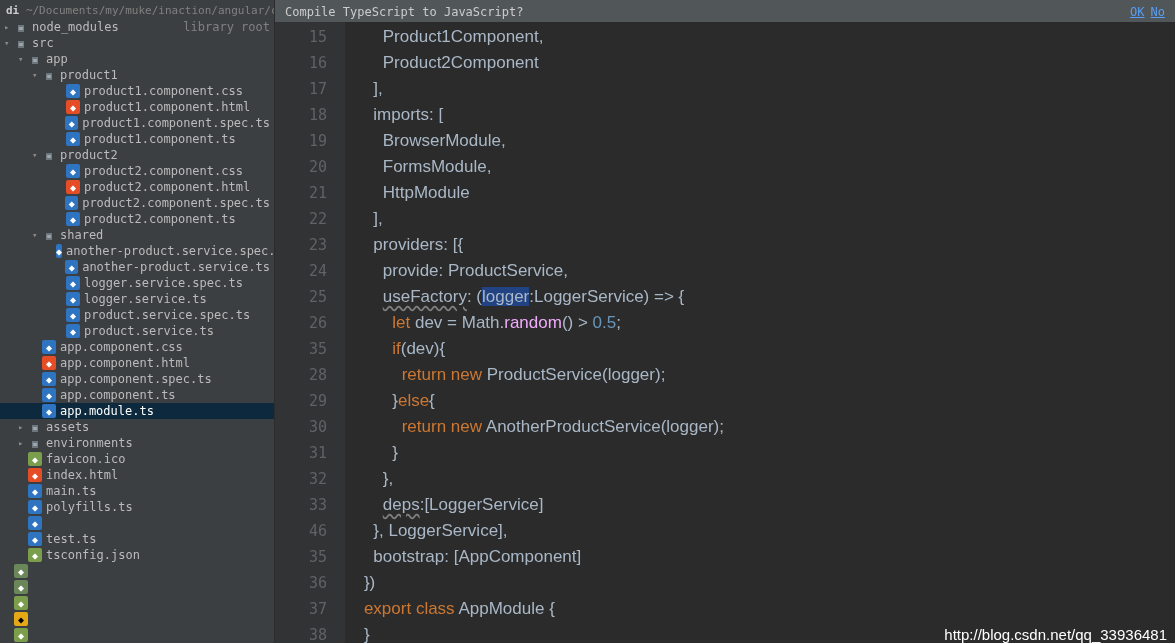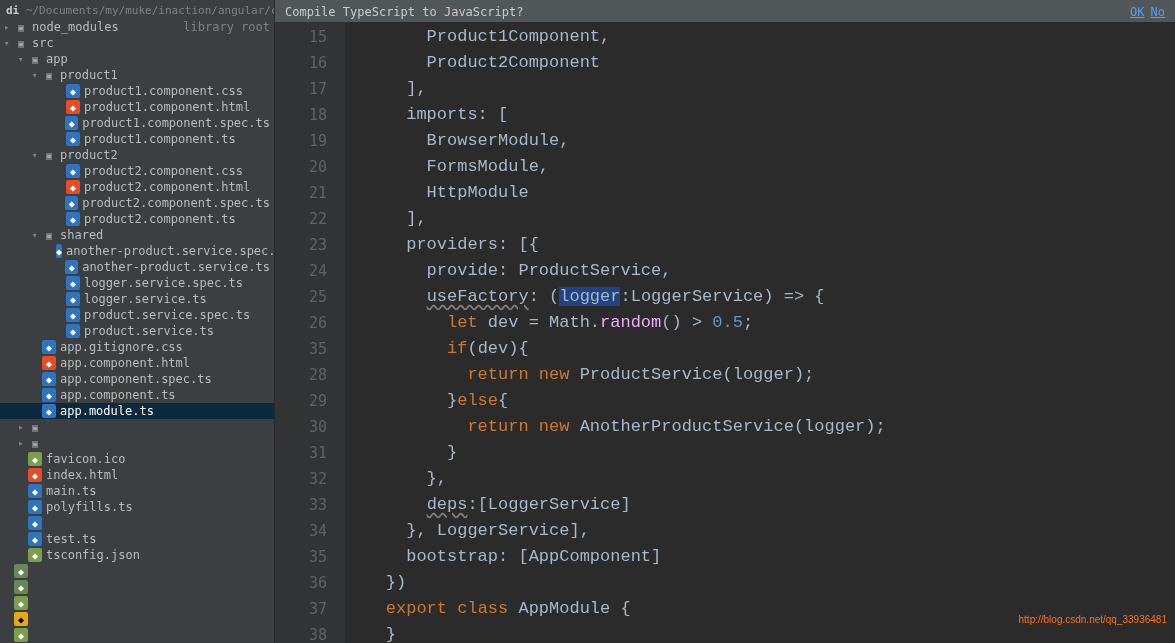--- a/index.html
+++ b/index.html
@@ -104,36 +104,36 @@
     padding-top: 2px;
     position: relative;
   }
   .gutter .ln { height: 26px; position: relative; }
   .code {
     flex: 1;
     font-size: 17px;
     line-height: 26px;
     padding-top: 2px;
     white-space: pre;
-    font-family: Liberation Mono, monospace;
+    font-family: Liberation Sans, sans-serif;
   }
   .tok-default { color: #a9b7c6; }
   .tok-keyword { color: #cc7832; }
   .tok-number { color: #6897bb; }
   .tok-func { color: #f0abfc; }
   .sel { background: #214283; }
   .underline-wavy { text-decoration: underline wavy #808080; text-underline-offset: 3px; }
   .line { height: 26px; }
 
   .watermark {
     position: absolute;
-    bottom: 18px;
+    bottom: 0;
     right: 8px;
-    color: #f97316;
-    font-size: 10px;
+    color: #ffffff;
+    font-size: 15px;
     font-family: sans-serif;
   }
 </style>
 </head>
 <body>
 
 <div class="container">
   <div class="sidebar">
     <div class="path-bar"><b>di</b> <span>~/Documents/my/muke/inaction/angular/code/</span></div>
 
@@ -247,21 +247,21 @@
           <span class="arrow"></span>
           <span class="icon i-ts">◆</span>
           <span class="label">product.service.ts</span>
         </div>
       </div>
 
     <div id="appfiles">
         <div class="tree-item" style="padding-left: 32px;">
           <span class="arrow"></span>
           <span class="icon i-css">◆</span>
-          <span class="label">app.gitignore.css</span>
+          <span class="label">app.component.css</span>
         </div>
         <div class="tree-item" style="padding-left: 32px;">
           <span class="arrow"></span>
           <span class="icon i-html">◆</span>
           <span class="label">app.component.html</span>
         </div>
         <div class="tree-item" style="padding-left: 32px;">
           <span class="arrow"></span>
           <span class="icon i-ts">◆</span>
           <span class="label">app.component.spec.ts</span>
@@ -274,24 +274,26 @@
         <div class="tree-item selected" style="padding-left: 32px;">
           <span class="arrow"></span>
           <span class="icon i-ts">◆</span>
           <span class="label">app.module.ts</span>
         </div>
       </div>
 
     <div class="tree-item" style="padding-left:18px">
       <span class="arrow">▸</span>
       <span class="icon i-folder">▣</span>
+      <span class="label">assets</span>
     </div>
     <div class="tree-item" style="padding-left:18px">
       <span class="arrow">▸</span>
       <span class="icon i-folder">▣</span>
+      <span class="label">environments</span>
     </div>
 
     <div id="srcfiles">
         <div class="tree-item" style="padding-left: 18px;">
           <span class="arrow"></span>
           <span class="icon i-ico">◆</span>
           <span class="label">favicon.ico</span>
         </div>
         <div class="tree-item" style="padding-left: 18px;">
           <span class="arrow"></span>
@@ -368,21 +370,21 @@
           <div class="ln">24</div>
           <div class="ln">25</div>
           <div class="ln">26</div>
           <div class="ln">35</div>
           <div class="ln">28</div>
           <div class="ln">29</div>
           <div class="ln">30</div>
           <div class="ln">31</div>
           <div class="ln">32</div>
           <div class="ln">33</div>
-          <div class="ln">34</div>
+          <div class="ln">46</div>
           <div class="ln">35</div>
           <div class="ln">36</div>
           <div class="ln">37</div>
           <div class="ln">38</div>
         </div>
       <div class="code" id="code"><div class="line"><span class="tok-default">        Product1Component,</span></div><div class="line"><span class="tok-default">        Product2Component</span></div><div class="line"><span class="tok-default">      ],</span></div><div class="line"><span class="tok-default">      imports: [</span></div><div class="line"><span class="tok-default">        BrowserModule,</span></div><div class="line"><span class="tok-default">        FormsModule,</span></div><div class="line"><span class="tok-default">        HttpModule</span></div><div class="line"><span class="tok-default">      ],</span></div><div class="line"><span class="tok-default">      providers: [{</span></div><div class="line"><span class="tok-default">        provide: ProductService,</span></div><div class="line"><span class="tok-default">        </span><span class="tok-default underline-wavy">useFactory</span><span class="tok-default">: (</span><span class="sel tok-default">logger</span><span class="tok-default">:LoggerService) =&gt; {</span></div><div class="line"><span class="tok-default">          </span><span class="tok-keyword">let</span> <span class="tok-default">dev = Math.</span><span class="tok-func">random</span><span class="tok-default">() &gt; </span><span class="tok-number">0.5</span><span class="tok-default">;</span></div><div class="line"><span class="tok-default">          </span><span class="tok-keyword">if</span><span class="tok-default">(dev){</span></div><div class="line"><span class="tok-default">            </span><span class="tok-keyword">return</span> <span class="tok-keyword">new</span> <span class="tok-default">ProductService(</span><span class="tok-default">logger</span><span class="tok-default">);</span></div><div class="line"><span class="tok-default">          }</span><span class="tok-keyword">else</span><span class="tok-default">{</span></div><div class="line"><span class="tok-default">            </span><span class="tok-keyword">return</span> <span class="tok-keyword">new</span> <span class="tok-default">AnotherProductService(</span><span class="tok-default">logger</span><span class="tok-default">);</span></div><div class="line"><span class="tok-default">          }</span></div><div class="line"><span class="tok-default">        },</span></div><div class="line"><span class="tok-default">        </span><span class="tok-default underline-wavy">deps</span><span class="tok-default">:[LoggerService]</span></div><div class="line"><span class="tok-default">      }, LoggerService],</span></div><div class="line"><span class="tok-default">      bootstrap: [AppComponent]</span></div><div class="line"><span class="tok-default">    })</span></div><div class="line"><span class="tok-default">    </span><span class="tok-keyword">export</span> <span class="tok-keyword">class</span> <span class="tok-default">AppModule {</span></div><div class="line"><span class="tok-default">    }</span></div></div>
     </div>
   </div>
 </div>
 

